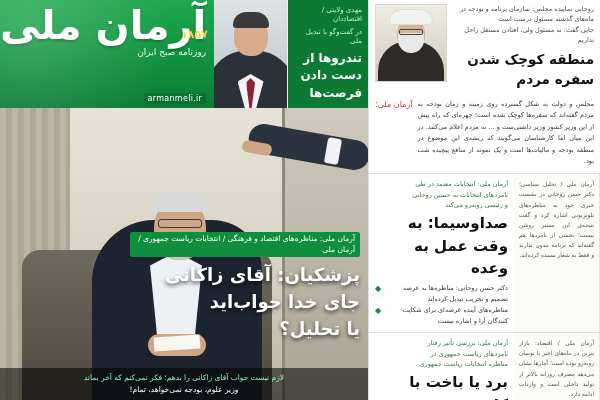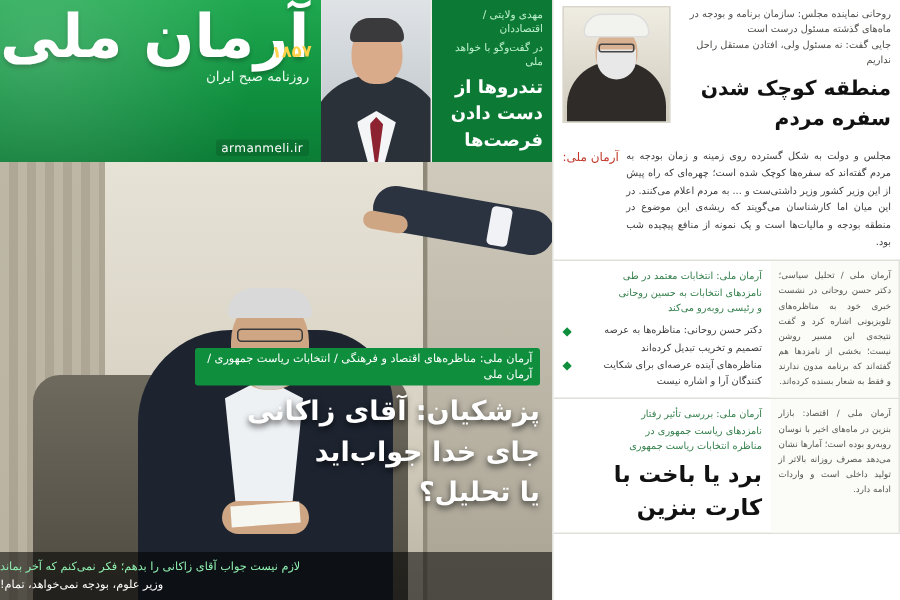--- a/index.html
+++ b/index.html
@@ -176,21 +176,21 @@
     margin-bottom:4px; max-width:230px;
   }
   .lh-line{
     color:#ffffff; font-size:18px; font-weight:bold; line-height:1.5;
     text-shadow:0 2px 4px rgba(0,0,0,.7);
   }
   .lead-footer{
     position:absolute; left:0; right:0; bottom:0;
     background:rgba(0,0,0,.55);
     padding:4px 0;
-    direction:rtl; text-align:left;
+    direction:rtl; text-align:center;
   }
   .lf-row{ color:#ffffff; font-size:7.5px; line-height:1.6; white-space:nowrap; overflow:hidden; text-overflow:ellipsis; }
   .lf-row.green{ color:#8ff0b0; }
 
   
   .left-col{
     width: 232px; height: 400px;
     background:#ffffff;
     border-left: 1px solid #e2e2dc;
     display:flex; flex-direction:column;
@@ -265,21 +265,21 @@
         <div class="mp-bg"></div>
         <div class="mp-suit"></div>
         <div class="mp-shirt"></div>
         <div class="mp-tie"></div>
         <div class="mp-head"></div>
         <div class="mp-hair"></div>
       </div>
 
       <div class="mast-quote">
         <div class="mq-kicker">مهدی ولایتی / اقتصاددان</div>
-        <div class="mq-kicker">در گفت‌وگو با خواهد ملی</div>
+        <div class="mq-kicker">در گفت‌وگو با تبدیل ملی</div>
         <div class="mq-title">تندروها از دست دادن فرصت‌ها هستند</div>
       </div>
     </div>
 
     <div class="lead-photo">
       <div class="lp-wall"></div>
       <div class="lp-curtain"></div>
       <div class="lp-door"></div>
       <div class="lp-chair"></div>
 
@@ -331,20 +331,21 @@
     </div>
 
     <div class="lede">
       <div class="lede-badge">آرمان ملی:</div>
       <div class="lede-body">مجلس و دولت به شکل گسترده روی زمینه و زمان بودجه به مردم گفته‌اند که سفره‌ها کوچک شده است؛ چهره‌ای که راه پیش از این وزیر کشور وزیر داشتی‌ست و ... به مردم اعلام می‌کنند. در این میان اما کارشناسان می‌گویند که ریشه‌ی این موضوع در منطقه بودجه و مالیات‌ها است و یک نمونه از منافع پیچیده شب بود.</div>
     </div>
 
     <div class="split">
       <div class="main-side">
         <div class="kicker-line" style="padding:0 0 2px;">آرمان ملی: انتخابات معتمد در طی نامزدهای انتخابات به حسین روحانی و رئیسی روبه‌رو می‌کند</div>
+        <div class="headline-lg" style="padding:0;">صداوسیما: به وقت عمل به وعده</div>
         <div class="bullets" style="padding:3px 0 0;">
           <div class="bullet">
             <span class="dot">◆</span>
             <span>دکتر حسن روحانی: مناظره‌ها به عرصه تصمیم و تخریب تبدیل کرده‌اند</span>
           </div>
           <div class="bullet">
             <span class="dot">◆</span>
             <span>مناظره‌های آینده عرصه‌ای برای شکایت کنندگان آرا و اشاره نیست</span>
           </div>
         </div>

